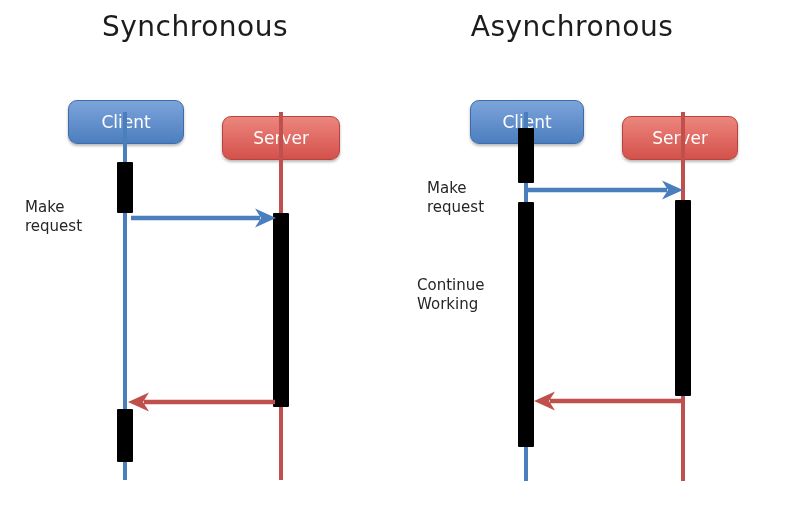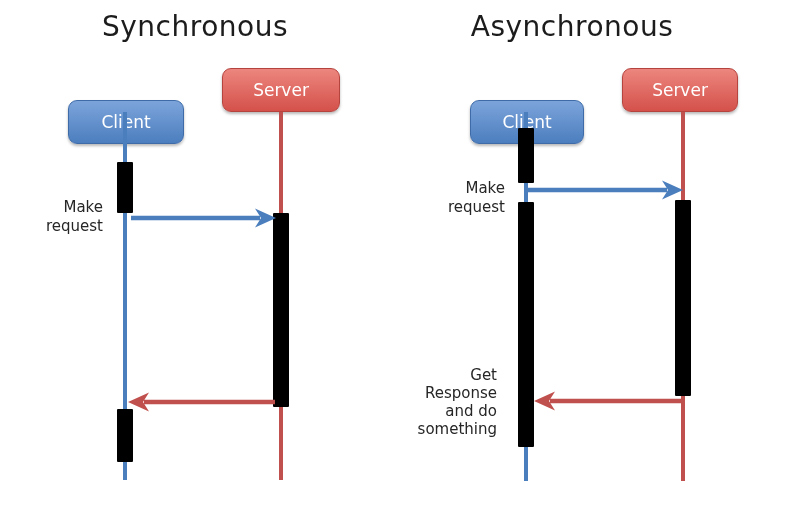--- a/index.html
+++ b/index.html
@@ -36,20 +36,21 @@
     box-sizing: border-box;
   }
   .actor-box.client {
     background: linear-gradient(to bottom, var(--client_box_top), var(--client_box_bottom));
     border: 1px solid var(--client_box_border);
     margin-top: 32px;
   }
   .actor-box.server {
     background: linear-gradient(to bottom, var(--server_box_top), var(--server_box_bottom));
     border: 1px solid var(--server_box_border);
+    margin-top: 48px;
   }
   #sync-client-box  { left: 68px;  top: 68px; width: 116px; }
   #sync-server-box  { left: 222px; top: 68px; width: 118px; }
   #async-client-box { left: 470px; top: 68px; width: 114px; }
   #async-server-box { left: 622px; top: 68px; width: 116px; }
 
   .lifeline { position: absolute; width: 4px; }
   .lifeline.client { background: var(--arrow_blue); }
   .lifeline.server { background: var(--arrow_red); }
   #sync-client-lifeline  { left: 123px; top: 112px; height: 368px; }
@@ -75,21 +76,20 @@
   .arrow-blue polygon { fill: var(--arrow_blue); }
   .arrow-red line     { stroke: var(--arrow_red); stroke-width: 4.5; }
   .arrow-red polygon  { fill: var(--arrow_red); }
   #sync-request-arrow   { left: 131px; top: 208px; }
   #sync-response-arrow  { left: 128px; top: 392px; }
   #async-request-arrow  { left: 526px; top: 180px; }
   #async-response-arrow { left: 534px; top: 391px; }
 
   .step-label {
     position: absolute;
-    text-align: right;
     font-size: 15px;
     line-height: 19px;
     color: #262626;
     white-space: pre-line;
   }
   #sync-make-request     { left: 25px;  top: 198px; width: 78px;  }
   #sync-waiting          { left: 20px;  top: 273px; width: 85px;  }
   #async-make-request    { left: 427px; top: 179px; width: 78px;  }
   #async-continue        { left: 417px; top: 276px; width: 88px;  }
   #async-get-response    { left: 395px; top: 366px; width: 102px; line-height: 18px; }
@@ -150,19 +150,17 @@
       <line x1="0" y1="10" x2="141" y2="10"></line>
       <polygon points="136,0.5 157,10 136,19.5 142,10"></polygon>
     </svg>
     <svg class="arrow-svg arrow-red" id="async-response-arrow" width="149" height="20" viewBox="0 0 149 20">
       <line x1="16" y1="10" x2="149" y2="10"></line>
       <polygon points="21,0.5 0,10 21,19.5 15,10"></polygon>
     </svg>
 
     <div class="step-label" id="async-make-request">Make
 request</div>
-    <div class="step-label" id="async-get-response">Get
-Response
-and do
-something</div>
+    <div class="step-label" id="async-continue">Continue
+Working</div>
   </div>
 
 </div>
 
 </body></html>

